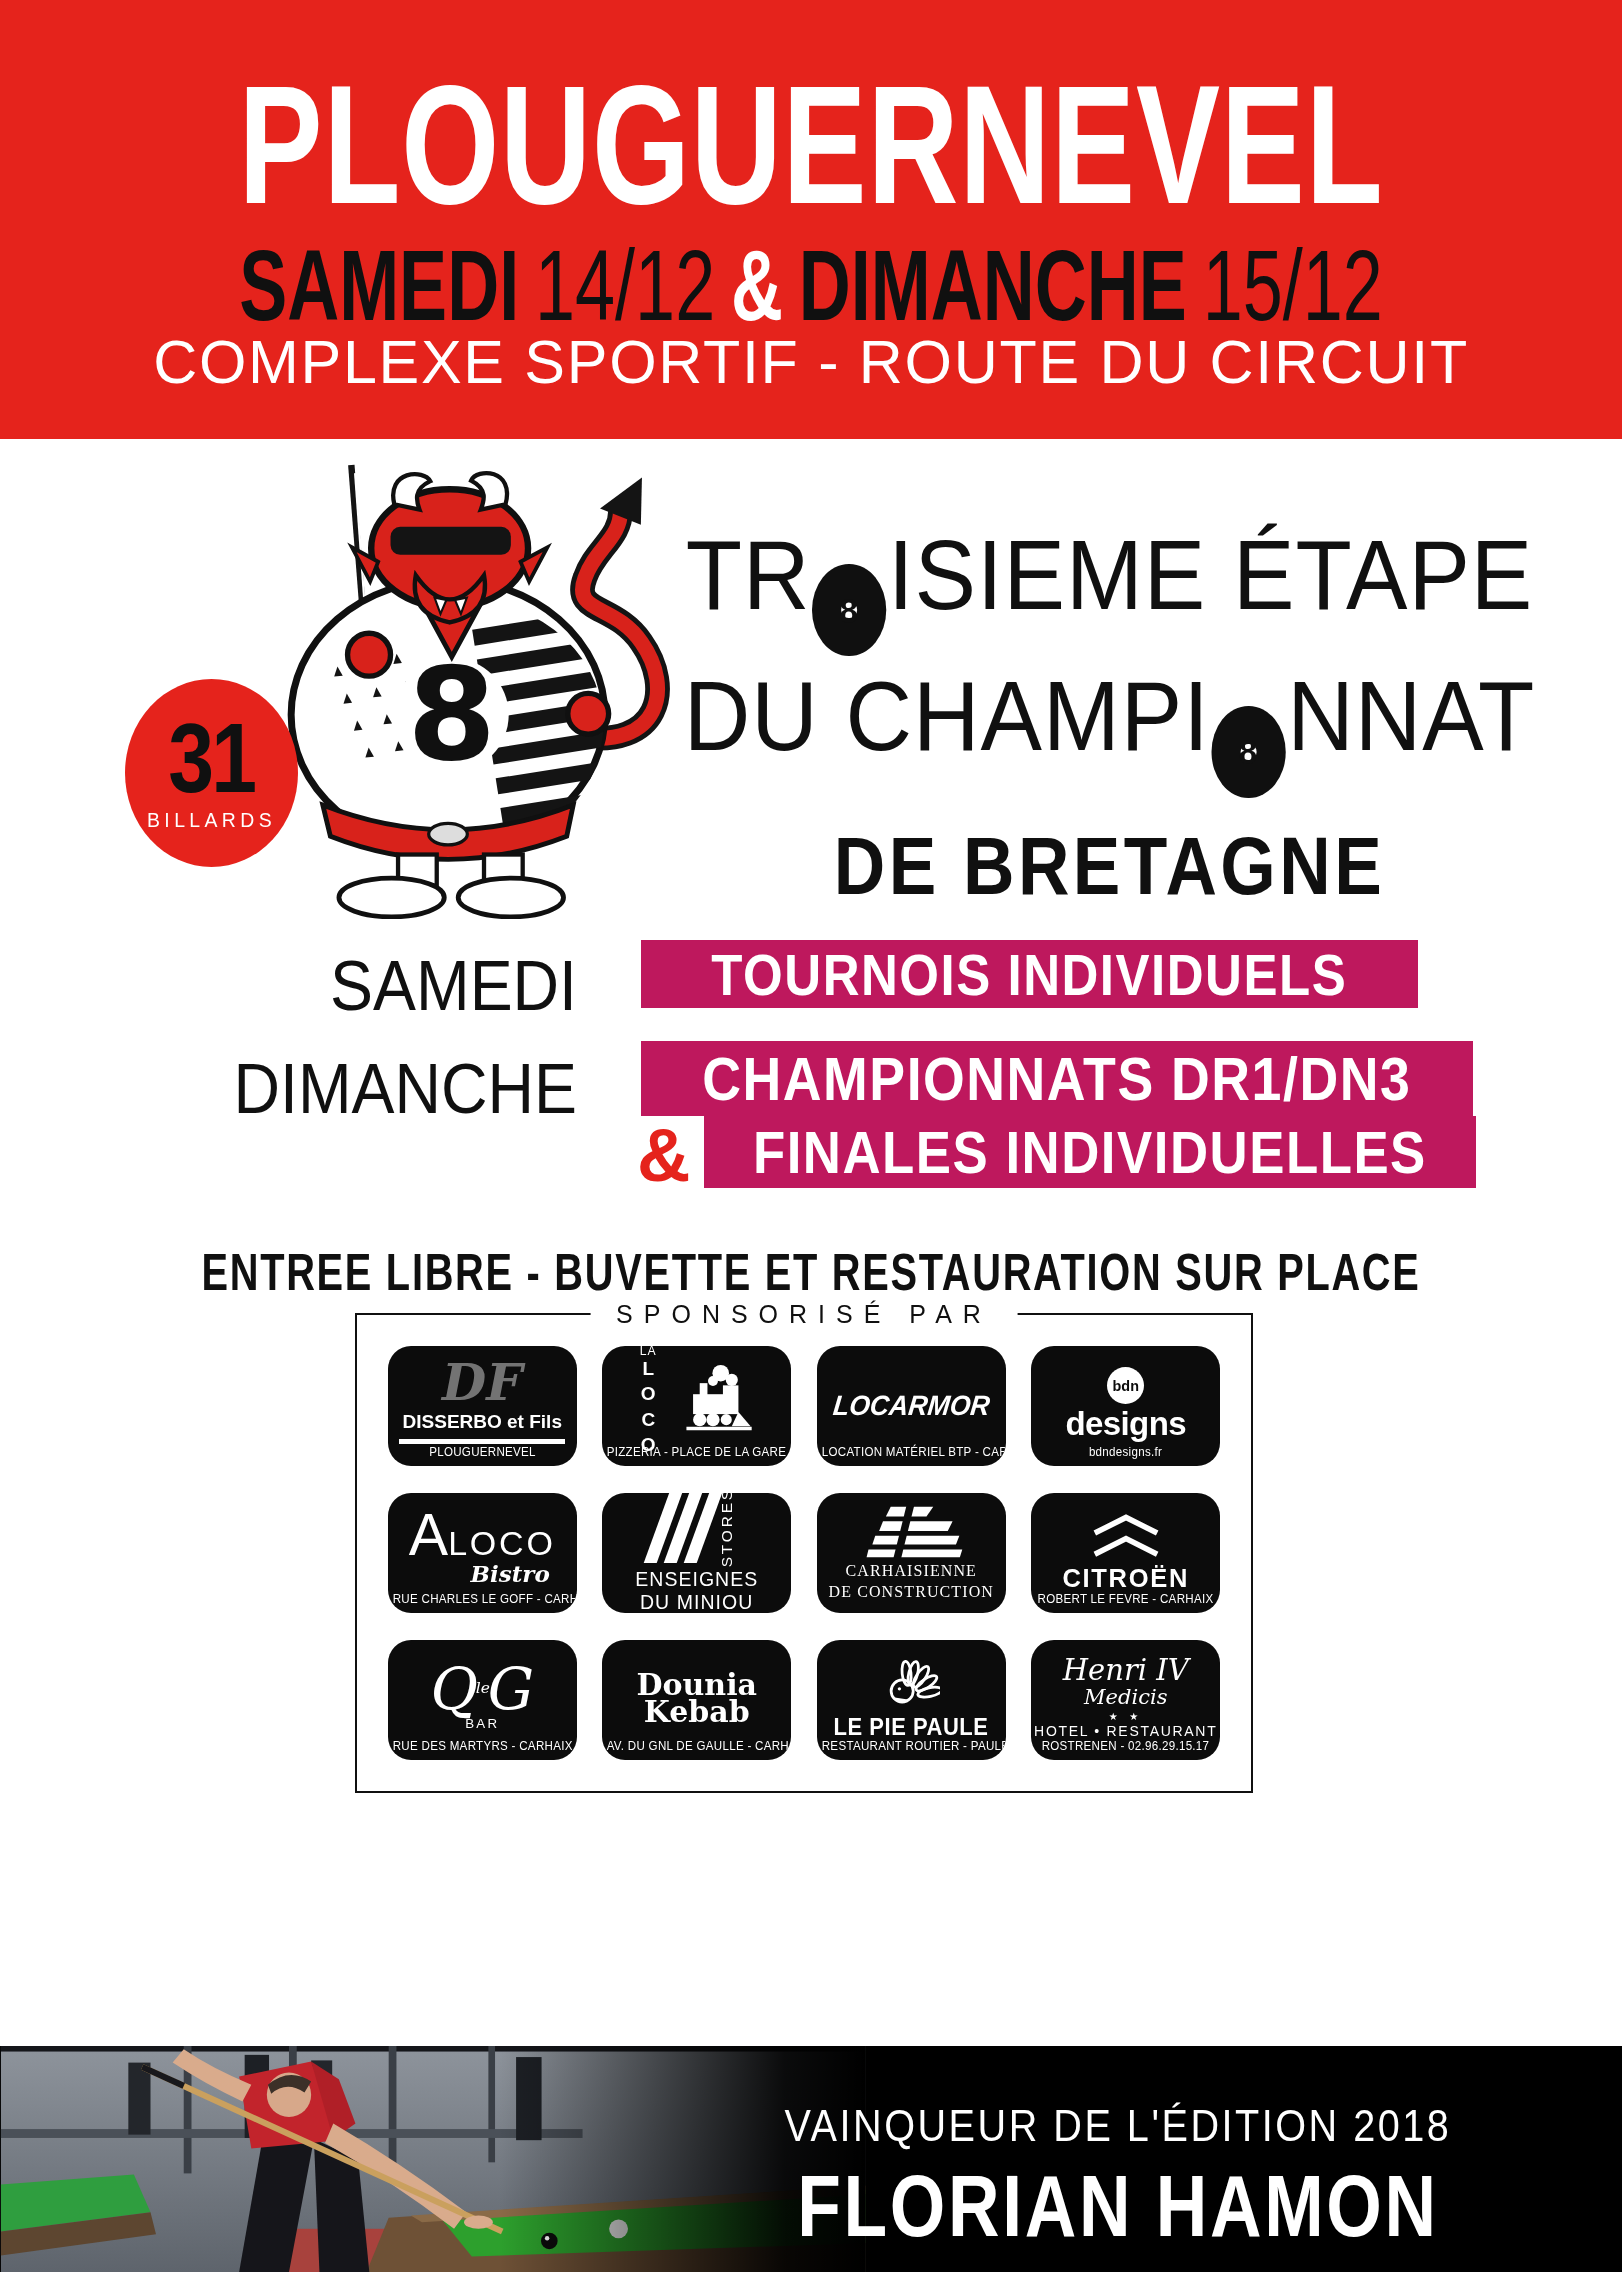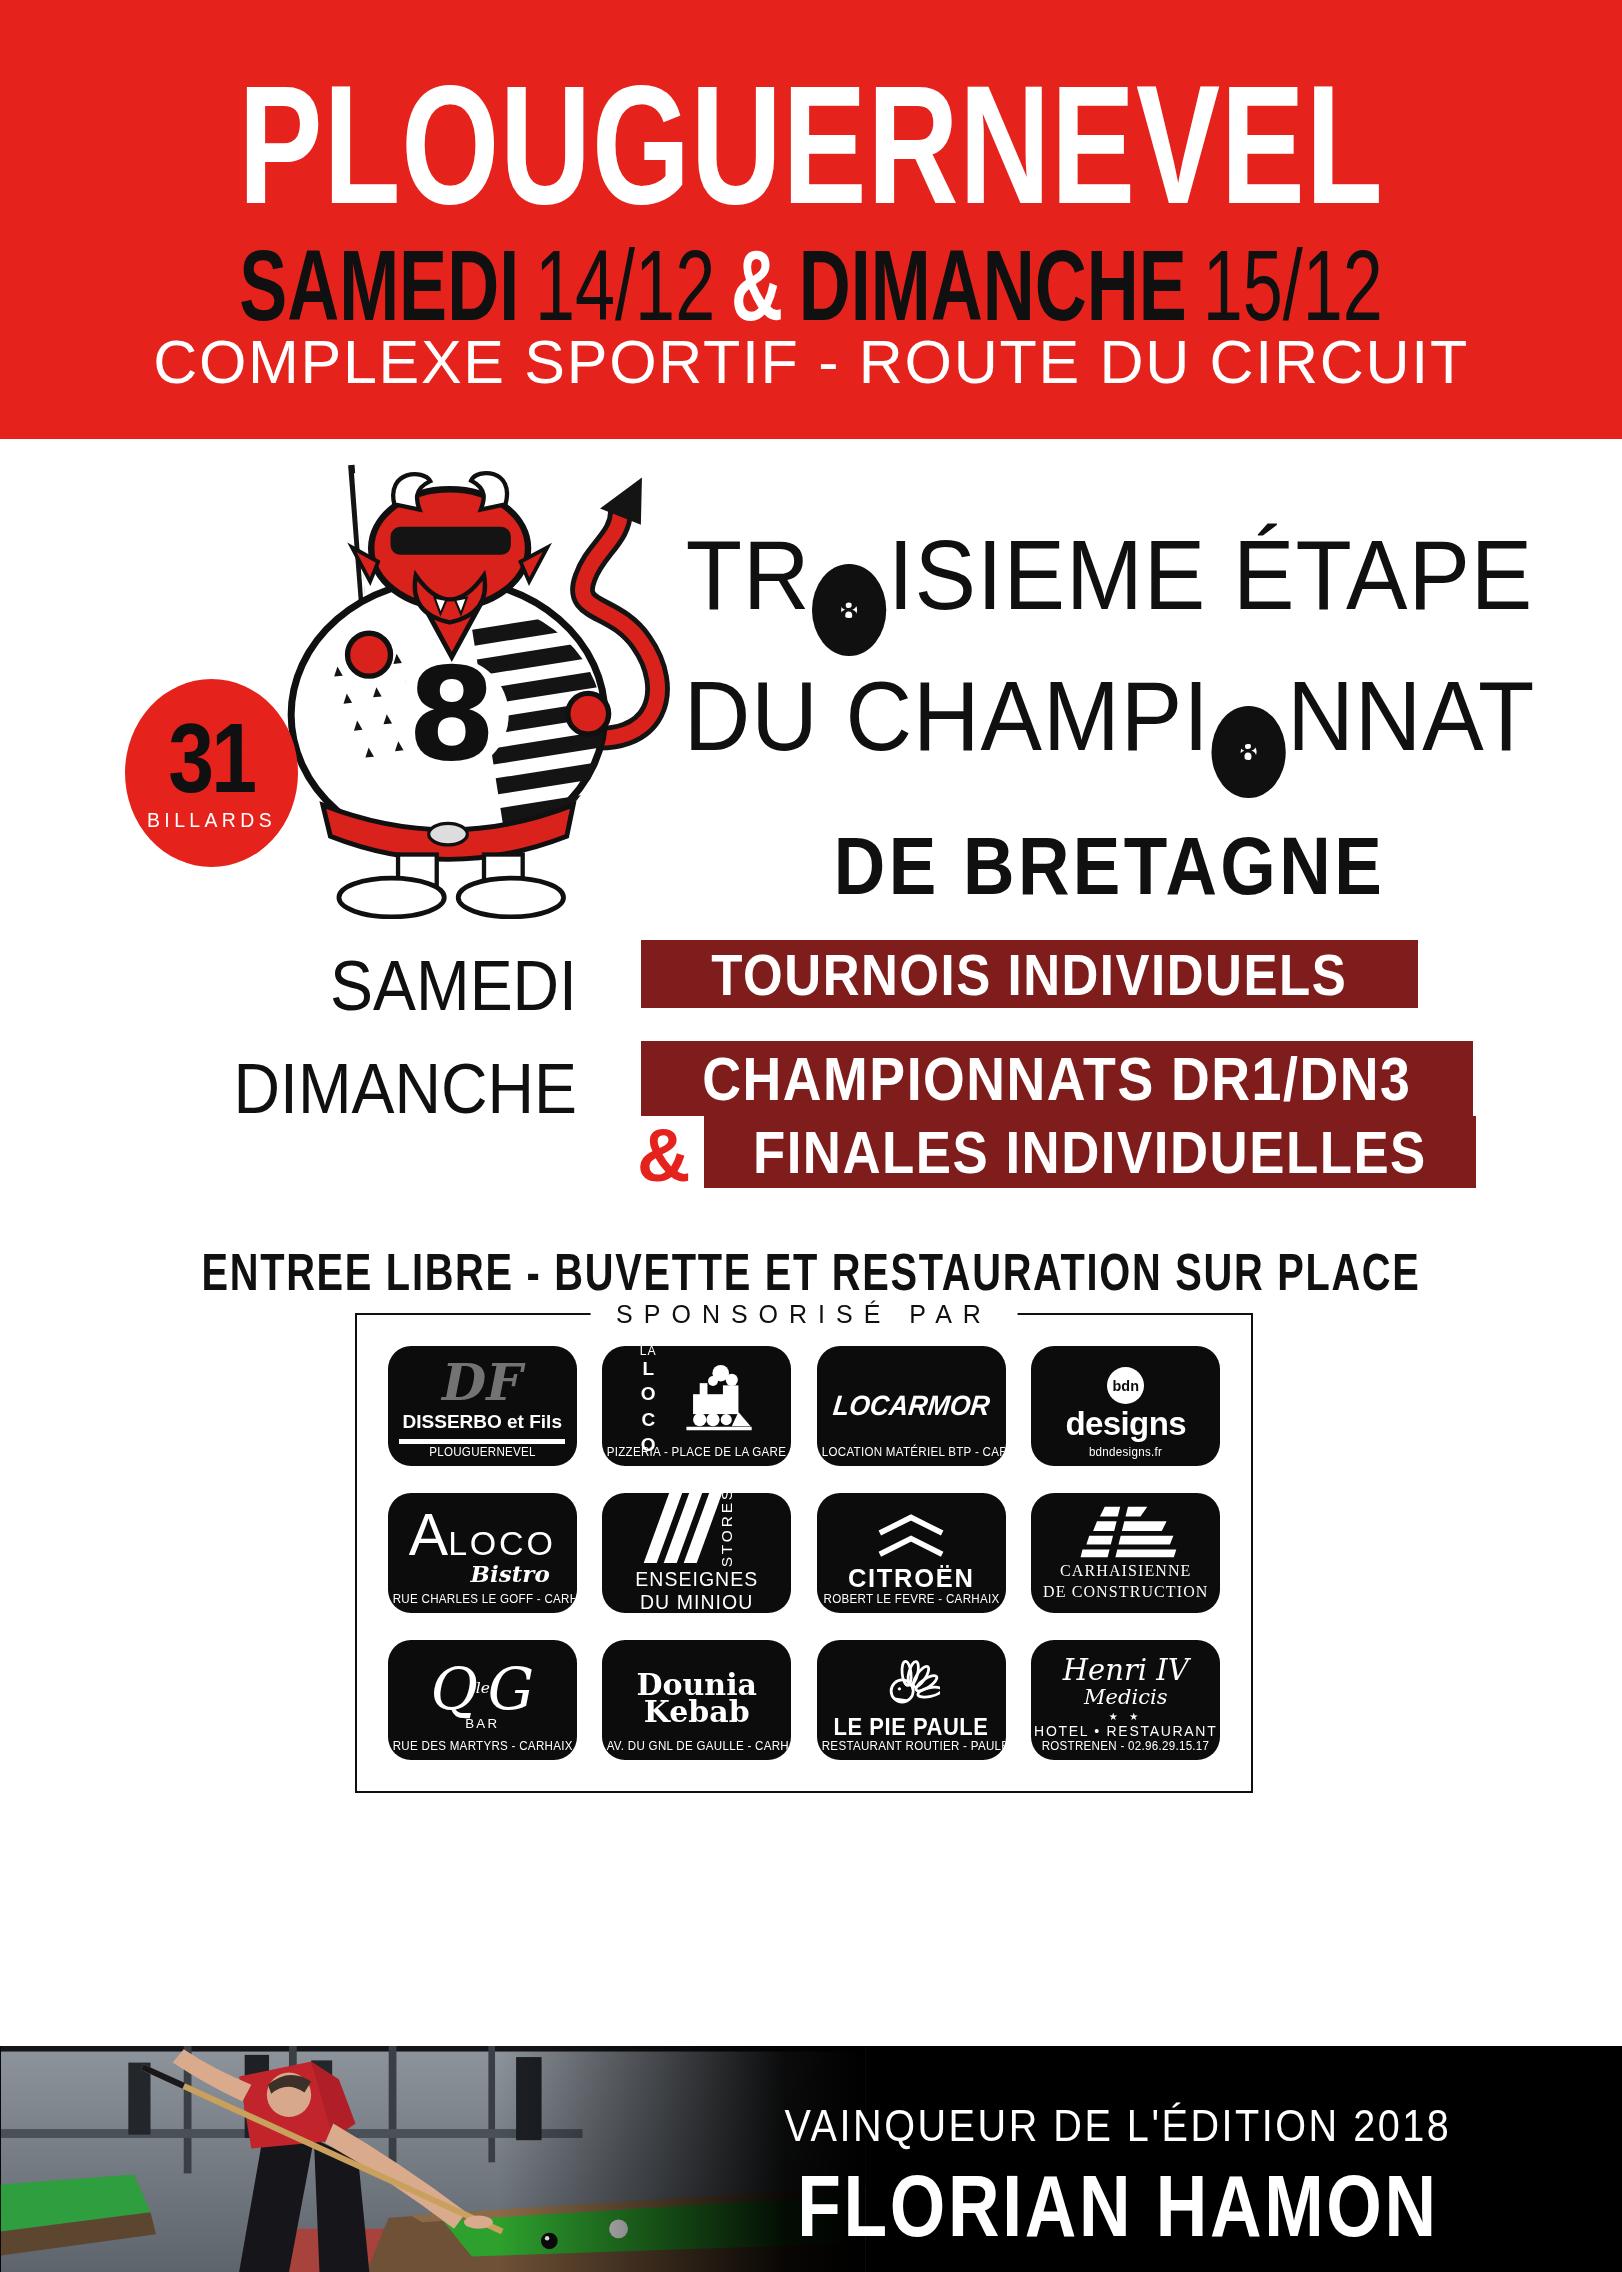--- a/index.html
+++ b/index.html
@@ -35,21 +35,21 @@
   .eball{display:inline-flex;width:0.80em;height:0.94em;background:#101010;border-radius:50%;
          align-items:center;justify-content:center;vertical-align:-0.14em;margin:0 0.02em;}
   .eball-core{width:0.46em;height:0.46em;background:#fff;border-radius:50%;display:flex;align-items:center;
               justify-content:center;font-size:0.36em;font-weight:bold;color:#101010;line-height:1;}
 
   
   .sch-day{position:absolute;left:133px;width:444px;text-align:right;font-size:70px;font-weight:400;
            line-height:1;transform:scaleX(0.92);transform-origin:right center;white-space:nowrap;}
   #sch-day1{top:951px;}
   #sch-day2{top:1054px;}
-  .sch-box{position:absolute;background:#7f1d1d;color:#fff;display:flex;align-items:center;justify-content:center;}
+  .sch-box{position:absolute;background:#be185d;color:#fff;display:flex;align-items:center;justify-content:center;}
   #box1{left:641px;top:940px;width:777px;height:68px;}
   #box2{left:641px;top:1041px;width:832px;height:75px;}
   #box3{left:704px;top:1116px;width:772px;height:72px;}
   .sch-box span{font-weight:bold;white-space:nowrap;transform:scaleX(0.88);letter-spacing:1.7px;}
   #box1 span{font-size:58px;}
   #box2 span{font-size:61px;}
   #box3 span{font-size:60px;}
   .sch-amp{position:absolute;left:637px;top:1119px;font-size:74px;font-weight:bold;color:#e5231c;line-height:1;}
 
   
@@ -298,38 +298,38 @@
               <div class="stripe"></div>
               <div class="stripe"></div>
           </div>
           <div class="stores-vert">STORES</div>
         </div>
         <div class="ens-line">ENSEIGNES</div>
         <div class="ens-line">DU MINIOU</div>
       </div>
 
       <div class="tile">
-        <svg width="78" height="49" viewBox="0 0 140 88">
-          <path d="M14 36 L70 8 L126 36" fill="none" stroke="#fff" stroke-width="10"></path>
-          <path d="M14 74 L70 46 L126 74" fill="none" stroke="#fff" stroke-width="10"></path>
-        </svg>
-        <div class="citroen-name">CITROËN</div>
-        <div class="tile-caption">ROBERT LE FEVRE - CARHAIX</div>
-      </div>
-
-      <div class="tile">
         <svg width="117" height="58" viewBox="0 0 210 120">
           <polygon points="62,8 150,8 136,28 52,28" fill="#fff"></polygon>
           <polygon points="46,38 190,38 180,58 38,58" fill="#fff"></polygon>
           <polygon points="30,68 204,68 197,86 24,86" fill="#fff"></polygon>
           <polygon points="16,96 210,96 205,112 12,112" fill="#fff"></polygon>
           <rect x="96" y="0" width="16" height="120" fill="#0c0c0c" transform="skewX(-14)"></rect>
         </svg>
         <div class="carh-line">CARHAISIENNE</div>
         <div class="carh-line">DE CONSTRUCTION</div>
+      </div>
+
+      <div class="tile">
+        <svg width="78" height="49" viewBox="0 0 140 88">
+          <path d="M14 36 L70 8 L126 36" fill="none" stroke="#fff" stroke-width="10"></path>
+          <path d="M14 74 L70 46 L126 74" fill="none" stroke="#fff" stroke-width="10"></path>
+        </svg>
+        <div class="citroen-name">CITROËN</div>
+        <div class="tile-caption">ROBERT LE FEVRE - CARHAIX</div>
       </div>
 
       <div class="tile">
         <div class="qg-row">
           <span class="qg-q">Q</span>
           <span class="qg-le">le</span>
           <span class="qg-g">G</span>
         </div>
         <div class="qg-bar">BAR</div>
         <div class="tile-caption">RUE DES MARTYRS - CARHAIX</div>

